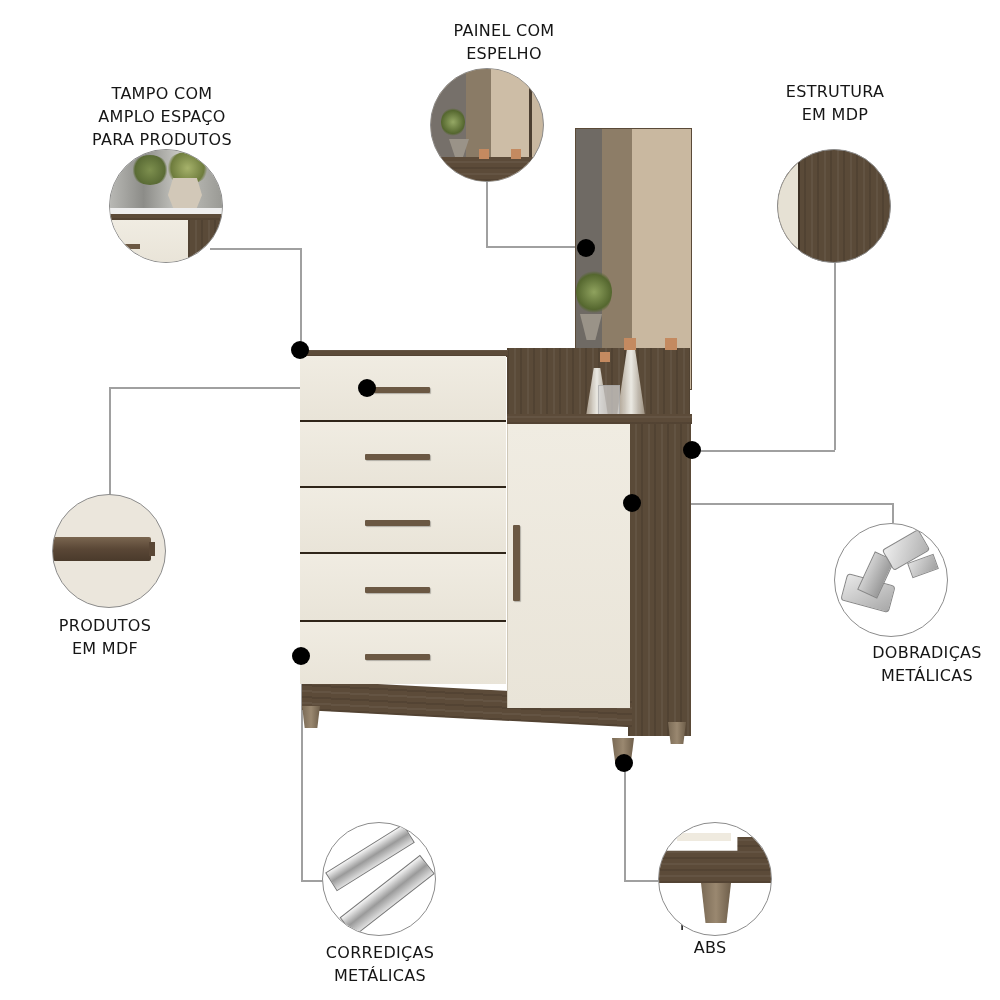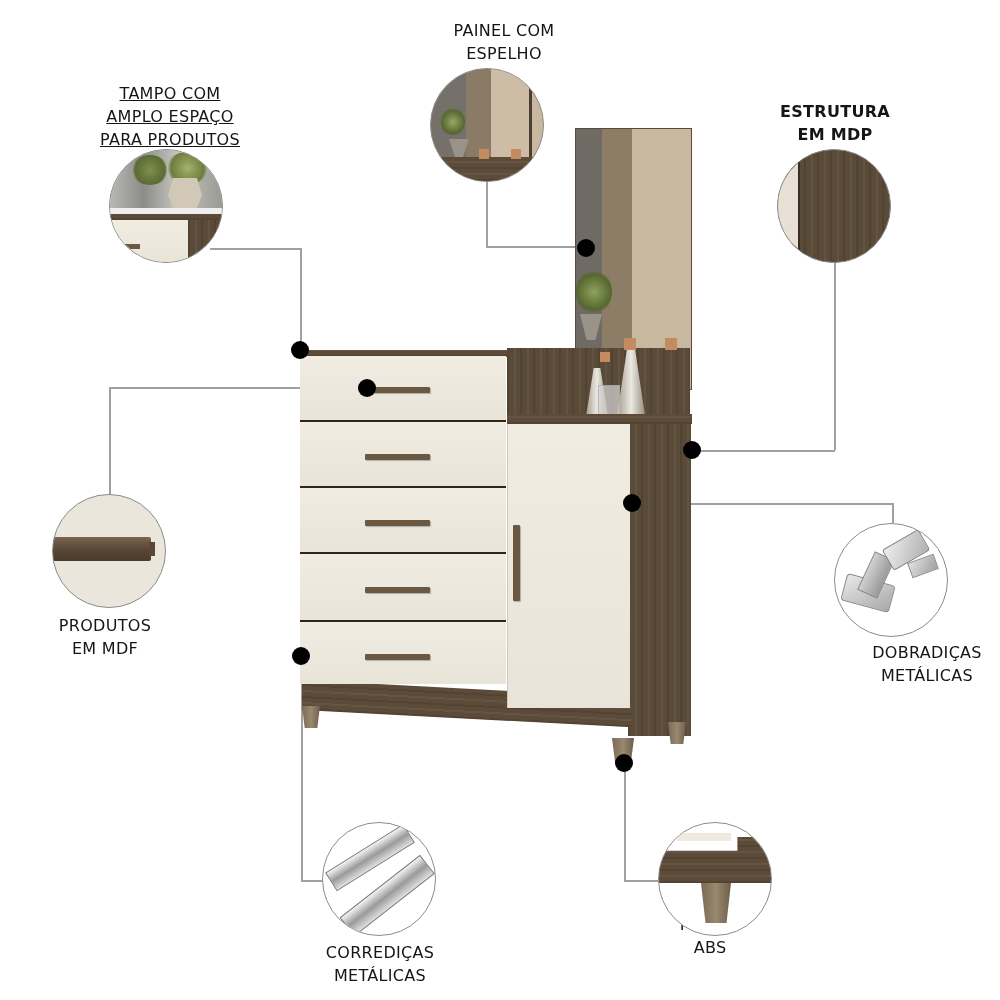--- a/index.html
+++ b/index.html
@@ -15,26 +15,26 @@
   .wood-h { background:#5c4b39; background-image:
       repeating-linear-gradient(0deg, rgba(0,0,0,0.10) 0 2px, transparent 2px 6px, rgba(255,255,255,0.05) 6px 8px, transparent 8px 12px); }
   .cream { background:linear-gradient(180deg,#f0ece2,#e9e4d8); }
   .abs { position:absolute; }
   .handle { position:absolute; height:6px; background:#6b5843; border-radius:1px; box-shadow:1px 1px 1px rgba(0,0,0,0.25); }
   .drawer { position:absolute; border-bottom:2px solid #2f2519; box-sizing:border-box; }
 </style>
 </head>
 <body>
 
-<div class="label" style="left:80px; top:82px; width:180px;text-decoration:underline;">TAMPO COM
+<div class="label" style="left:72px; top:82px; width:180px;">TAMPO COM
 AMPLO ESPAÇO
 PARA PRODUTOS</div>
 <div class="label" style="left:424px; top:19px; width:160px;">PAINEL COM
 ESPELHO</div>
-<div class="label" style="left:755px; top:100px; width:160px;font-weight:bold;">ESTRUTURA
+<div class="label" style="left:755px; top:80px; width:160px;">ESTRUTURA
 EM MDP</div>
 <div class="label" style="left:30px; top:614px; width:150px;">PRODUTOS
 EM MDF</div>
 <div class="label" style="left:842px; top:641px; width:170px;">DOBRADIÇAS
 METÁLICAS</div>
 <div class="label" style="left:290px; top:941px; width:180px;">CORREDIÇAS
 METÁLICAS</div>
 <div class="label" style="left:640px; top:913px; width:140px;">PÉS EM
 ABS</div>
 

